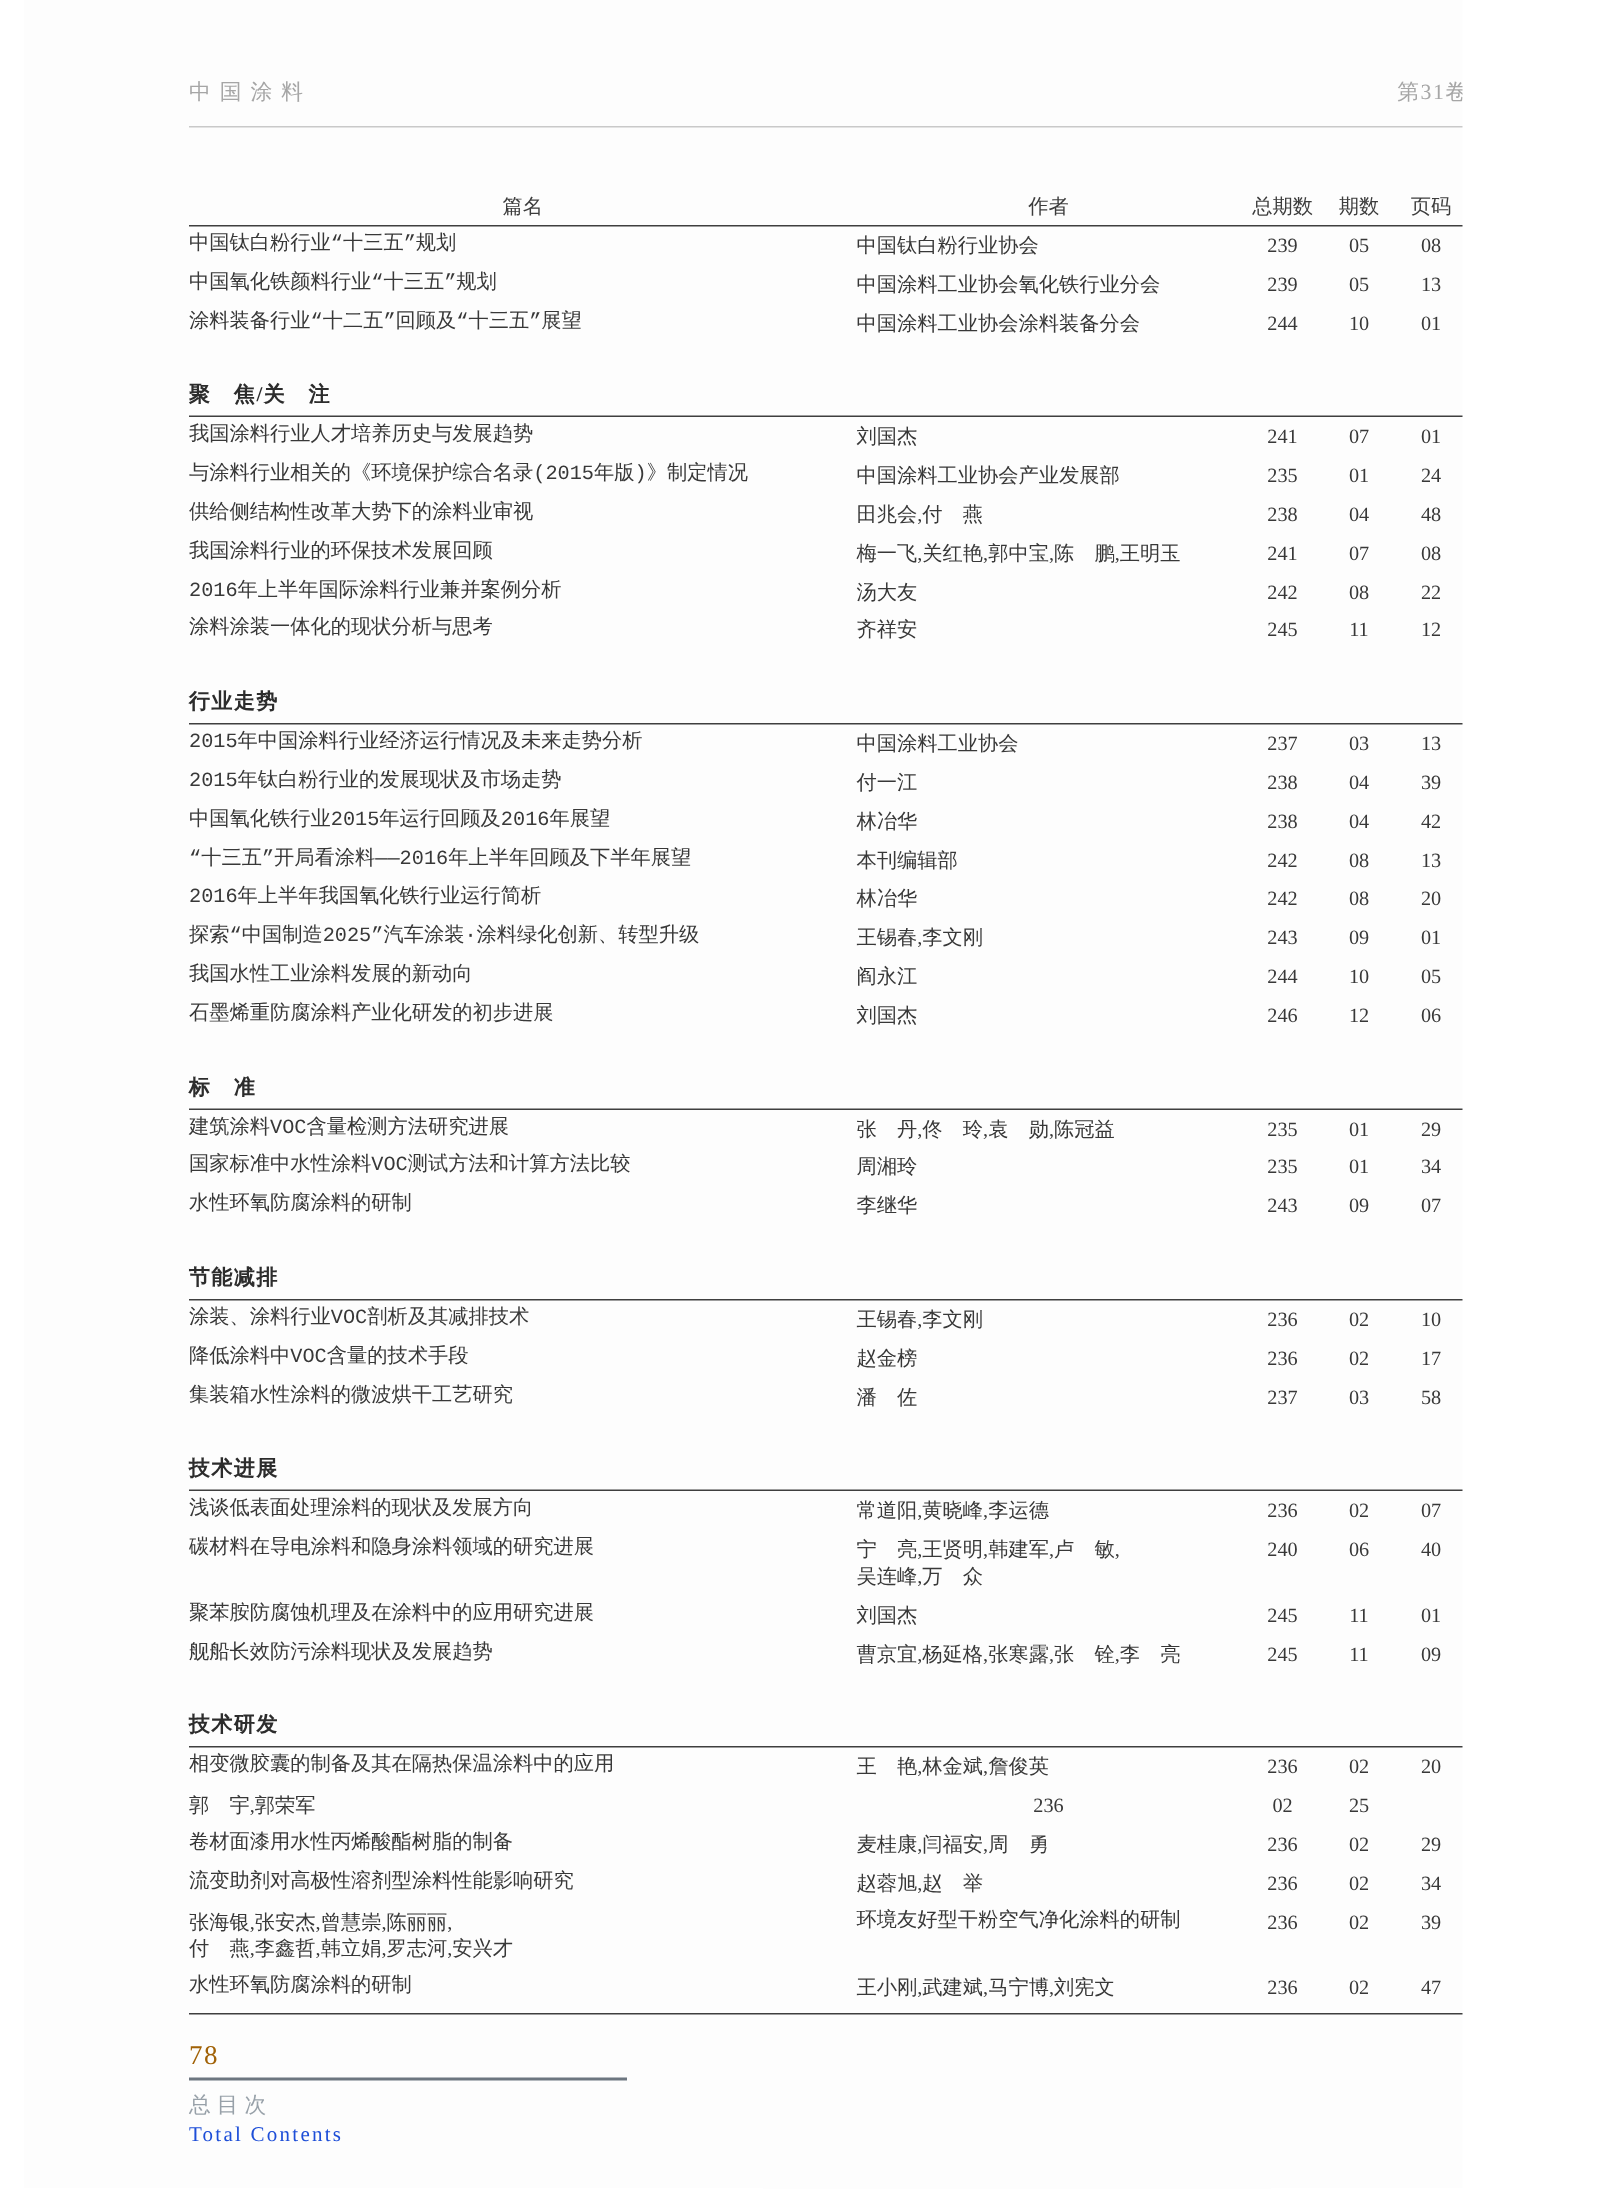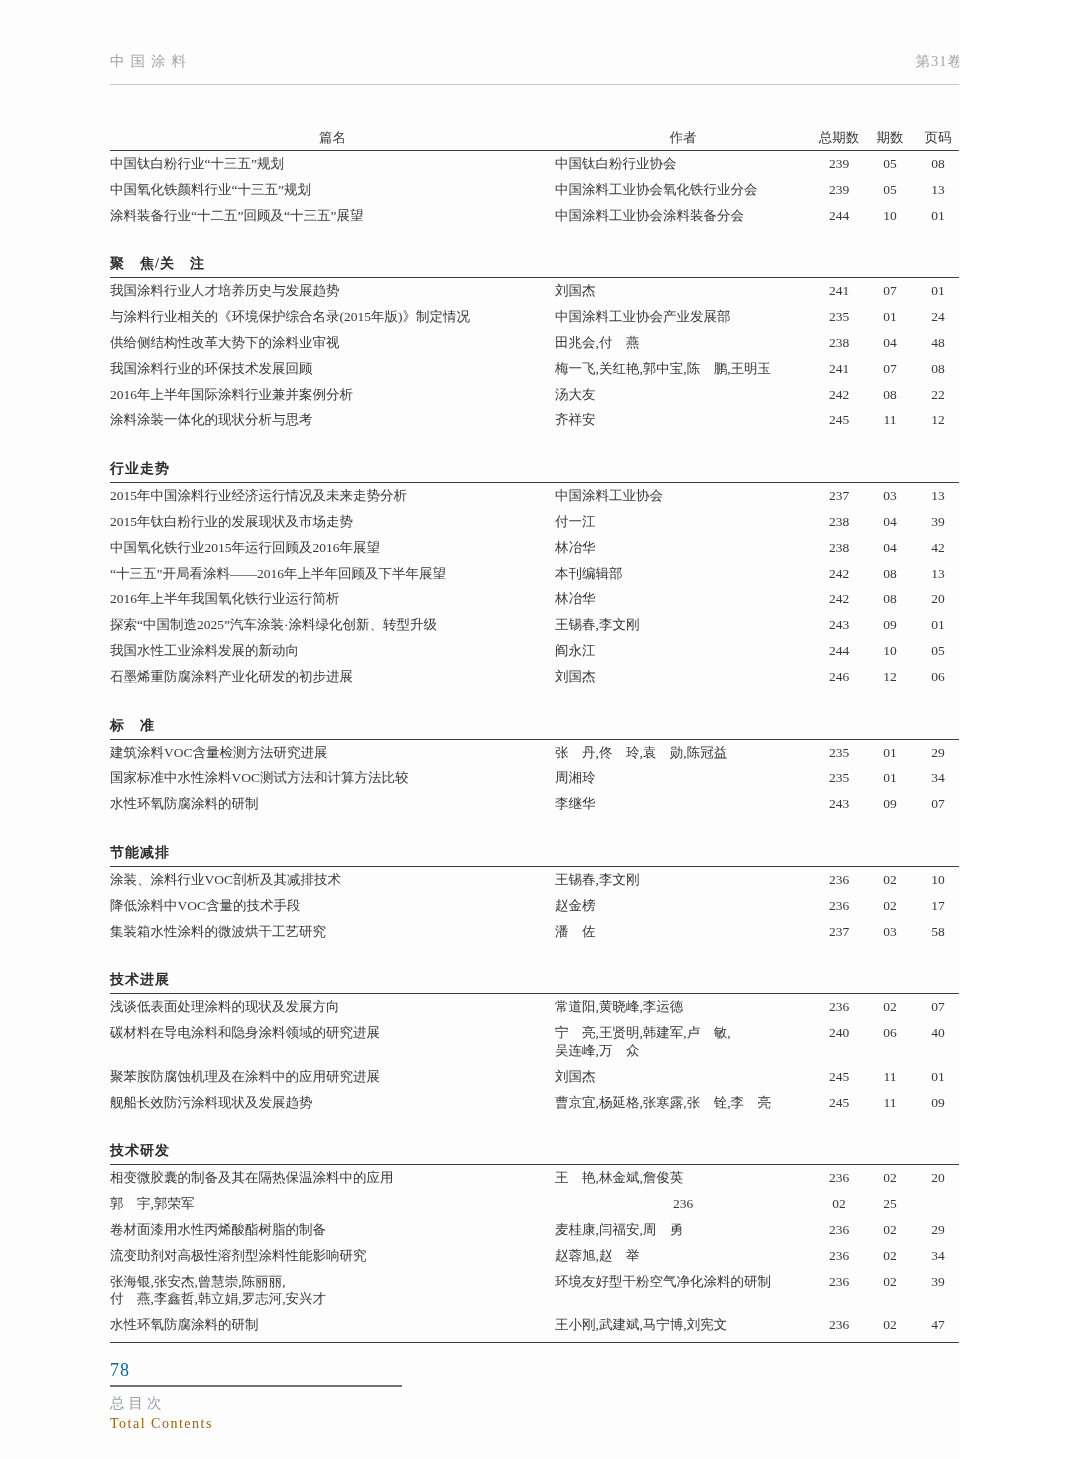--- a/index.html
+++ b/index.html
@@ -4,20 +4,21 @@
 <style>
   * { margin:0; padding:0; box-sizing:border-box; }
   html,body { background:#ffffff; }
   .page {
     position:relative;
     width:959px; height:1459px;
     background:#fdfdfd;
     font-family:"Liberation Serif","DejaVu Serif",serif;
     color:#333333;
     overflow:hidden;
+    margin-left:16px;
   }
   .content { position:absolute; left:110px; top:52px; width:853px; }
 
   
   .page-header { display:flex; justify-content:space-between; align-items:flex-end;
     color:#a6a6a6; font-size:14.5px; }
   .journal-name { letter-spacing:6px; }
   .volume-label { letter-spacing:1px; }
   .header-rule { border-top:1px solid #c9c9c9; margin-top:13px; }
 
@@ -28,30 +29,30 @@
   .rule-dark { border-top:1.6px solid #3f3f3f; margin-top:3px; }
 
   
   .section { margin-top:28px; }
   .section.no-heading { margin-top:0; }
   .section-heading { font-weight:bold; font-size:14px; line-height:16px;
     color:#2c2c2c; margin-bottom:5px; letter-spacing:1px; }
   .row { display:grid; grid-template-columns:1fr 256px 56px 46px 50px;
     padding:4px 0; font-size:13.5px; line-height:17.8px; align-items:start;
     color:#383838; }
-  .cell.title { padding-right:14px; }
+  .cell.title { padding-right:14px;font-family:Liberation Mono, monospace; }
   .cell.num { text-align:center; font-family:"Liberation Serif","DejaVu Serif",serif; }
   .bottom-rule { border-top:1.6px solid #3f3f3f; margin-top:4px; }
 
   
   .footer { position:absolute; left:110px; top:1360px; }
-  .page-number { font-size:18px; color:#0369a1; letter-spacing:1px;font-family:Liberation Serif, serif; }
+  .page-number { font-size:18px; color:#a16207; letter-spacing:1px;font-family:Liberation Serif, serif; }
   .footer-rule { width:292px; border-top:2px solid #6d7680; margin:4px 0 7px 0; }
   .footer-cn { font-size:14.5px; color:#98a1a9; letter-spacing:4px; }
-  .footer-en { font-size:14px; color:#a16207; letter-spacing:1.5px; margin-top:3px; }
+  .footer-en { font-size:14px; color:#1d4ed8; letter-spacing:1.5px; margin-top:3px; }
 </style>
 </head>
 <body>
 
 <div class="page">
   <div class="content">
 
     <div class="page-header">
       <span class="journal-name">中国涂料</span>
       <span class="volume-label">第31卷</span>

